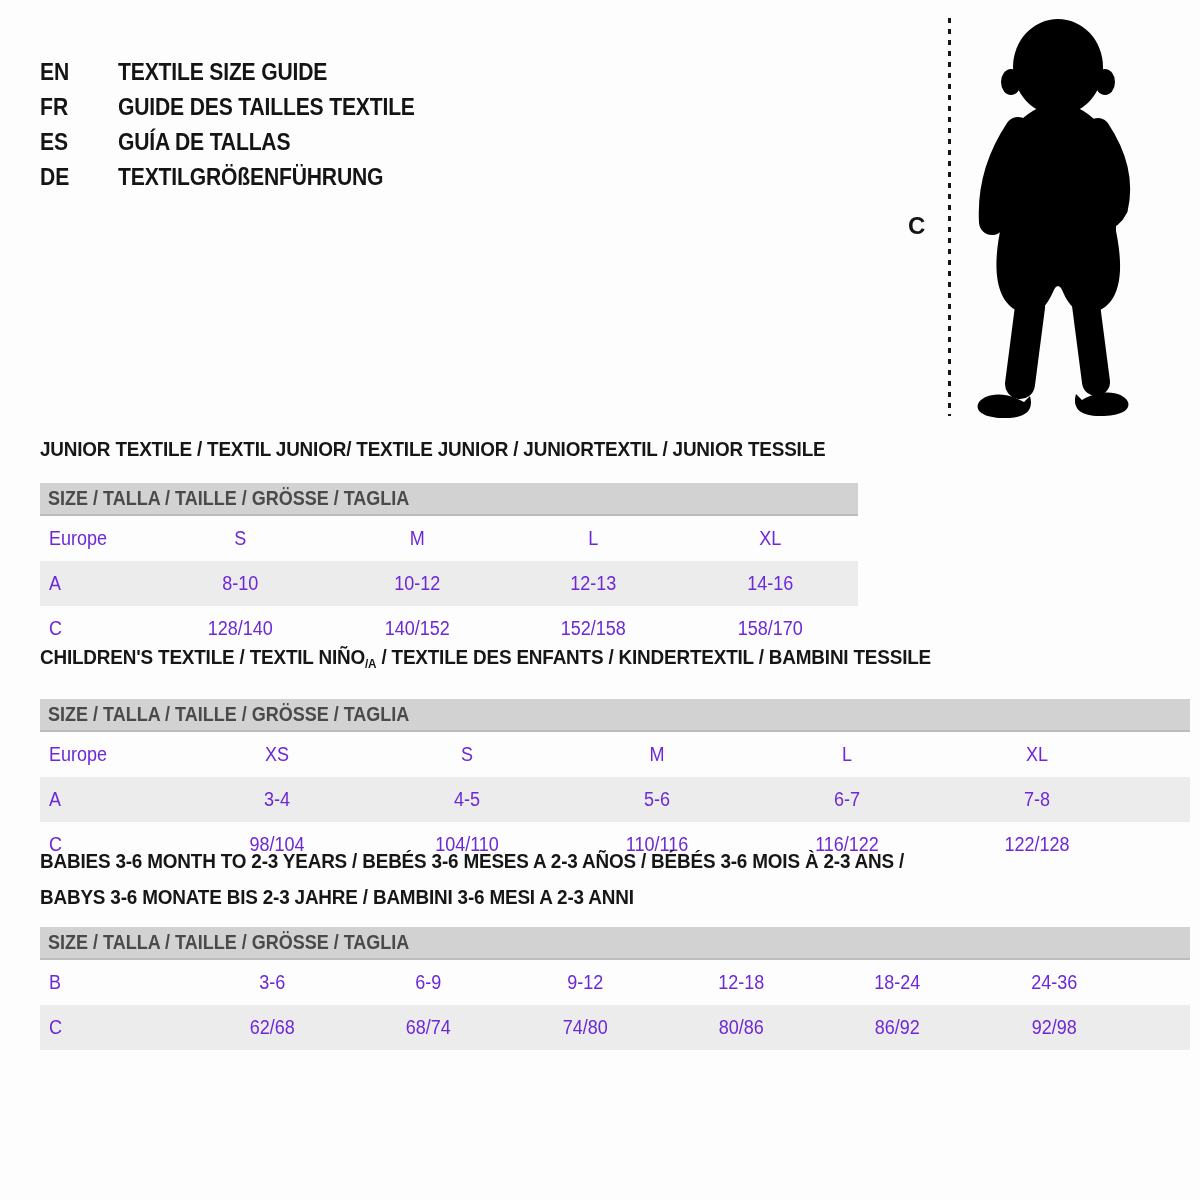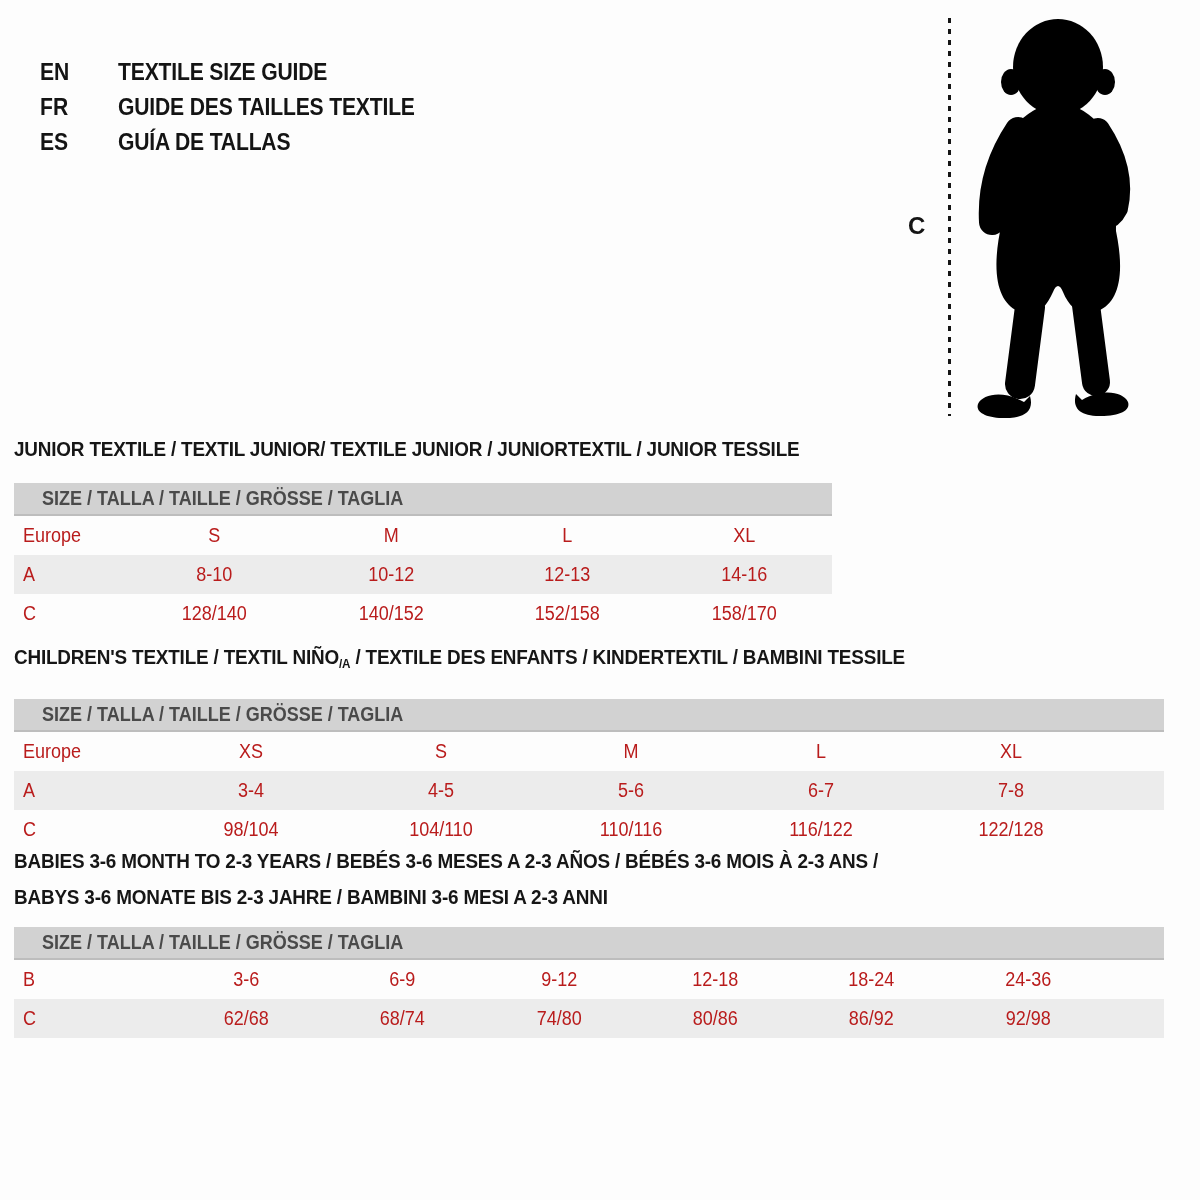--- a/index.html
+++ b/index.html
@@ -14,40 +14,40 @@
   .lang-code{width:78px;font-size:24px;font-weight:700;transform:scaleX(0.88);transform-origin:0 50%;white-space:nowrap;}
   .lang-title{font-size:24px;font-weight:700;letter-spacing:-0.2px;transform:scaleX(0.88);transform-origin:0 50%;white-space:nowrap;}
   
   .figure-label{position:absolute;left:908px;top:212px;font-size:24px;font-weight:700;}
   .dashed-line{
     position:absolute;left:948px;top:18px;width:3px;height:398px;
     background-image:repeating-linear-gradient(to bottom,#151515 0 5px,transparent 5px 11px);
   }
   .toddler-svg{position:absolute;left:958px;top:12px;}
   
-  .section{position:absolute;left:14px;}
+  .section{position:absolute;left:40px;}
   #sec-junior{top:437px;width:818px;}
   #sec-children{top:645px;width:1150px;}
   #sec-babies{top:843px;width:1150px;}
   .sec-heading{
     margin:0;font-size:21px;font-weight:700;line-height:24px;color:#161616;
     transform:scaleX(0.9);transform-origin:0 50%;white-space:nowrap;letter-spacing:-0.2px;
   }
   .sec-heading .subscript{font-size:13px;vertical-align:-4px;}
   .two-line .heading-line{font-size:21px;font-weight:700;line-height:36px;color:#161616;
     transform:scaleX(0.9);transform-origin:0 50%;white-space:nowrap;letter-spacing:-0.2px;}
   .size-bar{
     height:33px;background:#d2d2d2;border-bottom:2px solid #bdbdbd;
-    display:flex;align-items:center;padding-left:28px;box-sizing:border-box;
+    display:flex;align-items:center;padding-left:8px;box-sizing:border-box;
   }
   #sec-junior .size-bar{margin-top:22px;}
   #sec-children .size-bar{margin-top:23px;}
   #sec-babies .size-bar{margin-top:12px;}
   .size-bar-text{font-size:20px;font-weight:700;color:#4a4a4a;transform:scaleX(0.9);transform-origin:0 50%;white-space:nowrap;}
-  .trow{display:grid;height:39px;align-items:center;font-size:20px;color:#b91c1c;box-sizing:border-box;}
+  .trow{display:grid;height:45px;align-items:center;font-size:20px;color:#6d28d9;box-sizing:border-box;}
   .cols4{grid-template-columns:112px 1fr 1fr 1fr 1fr;}
   .cols5{grid-template-columns:142px 1fr 1fr 1fr 1fr 1fr;padding-right:58px;}
   .cols6{grid-template-columns:154px 1fr 1fr 1fr 1fr 1fr 1fr;padding-right:58px;}
   .striped{background:#ececec;}
   .rlabel{padding-left:10px;transform:scaleX(0.9);transform-origin:0 50%;white-space:nowrap;}
   .cell{text-align:center;transform:scaleX(0.9);white-space:nowrap;}
   
   .notes{position:absolute;left:40px;top:1068px;}
   .note-line{font-size:20px;font-weight:700;line-height:36px;color:#161616;
     transform:scaleX(0.9);transform-origin:0 50%;white-space:nowrap;letter-spacing:-0.2px;}
@@ -62,20 +62,24 @@
       <span class="lang-code">EN</span>
       <span class="lang-title">TEXTILE SIZE GUIDE</span>
     </div>
     <div class="lang-row">
       <span class="lang-code">FR</span>
       <span class="lang-title">GUIDE DES TAILLES TEXTILE</span>
     </div>
     <div class="lang-row">
       <span class="lang-code">ES</span>
       <span class="lang-title">GUÍA DE TALLAS</span>
+    </div>
+    <div class="lang-row">
+      <span class="lang-code">DE</span>
+      <span class="lang-title">TEXTILGRÖßENFÜHRUNG</span>
     </div>
   </div>
 
   <span class="figure-label">C</span>
   <div class="dashed-line"></div>
   <svg class="toddler-svg" width="190" height="418" viewBox="0 0 190 418" xmlns="http://www.w3.org/2000/svg">
     <g fill="#000000" stroke="none">
       <ellipse cx="100" cy="55" rx="45" ry="48"></ellipse>
       <ellipse cx="53" cy="70" rx="10" ry="13"></ellipse>
       <ellipse cx="147" cy="70" rx="10" ry="13"></ellipse>

